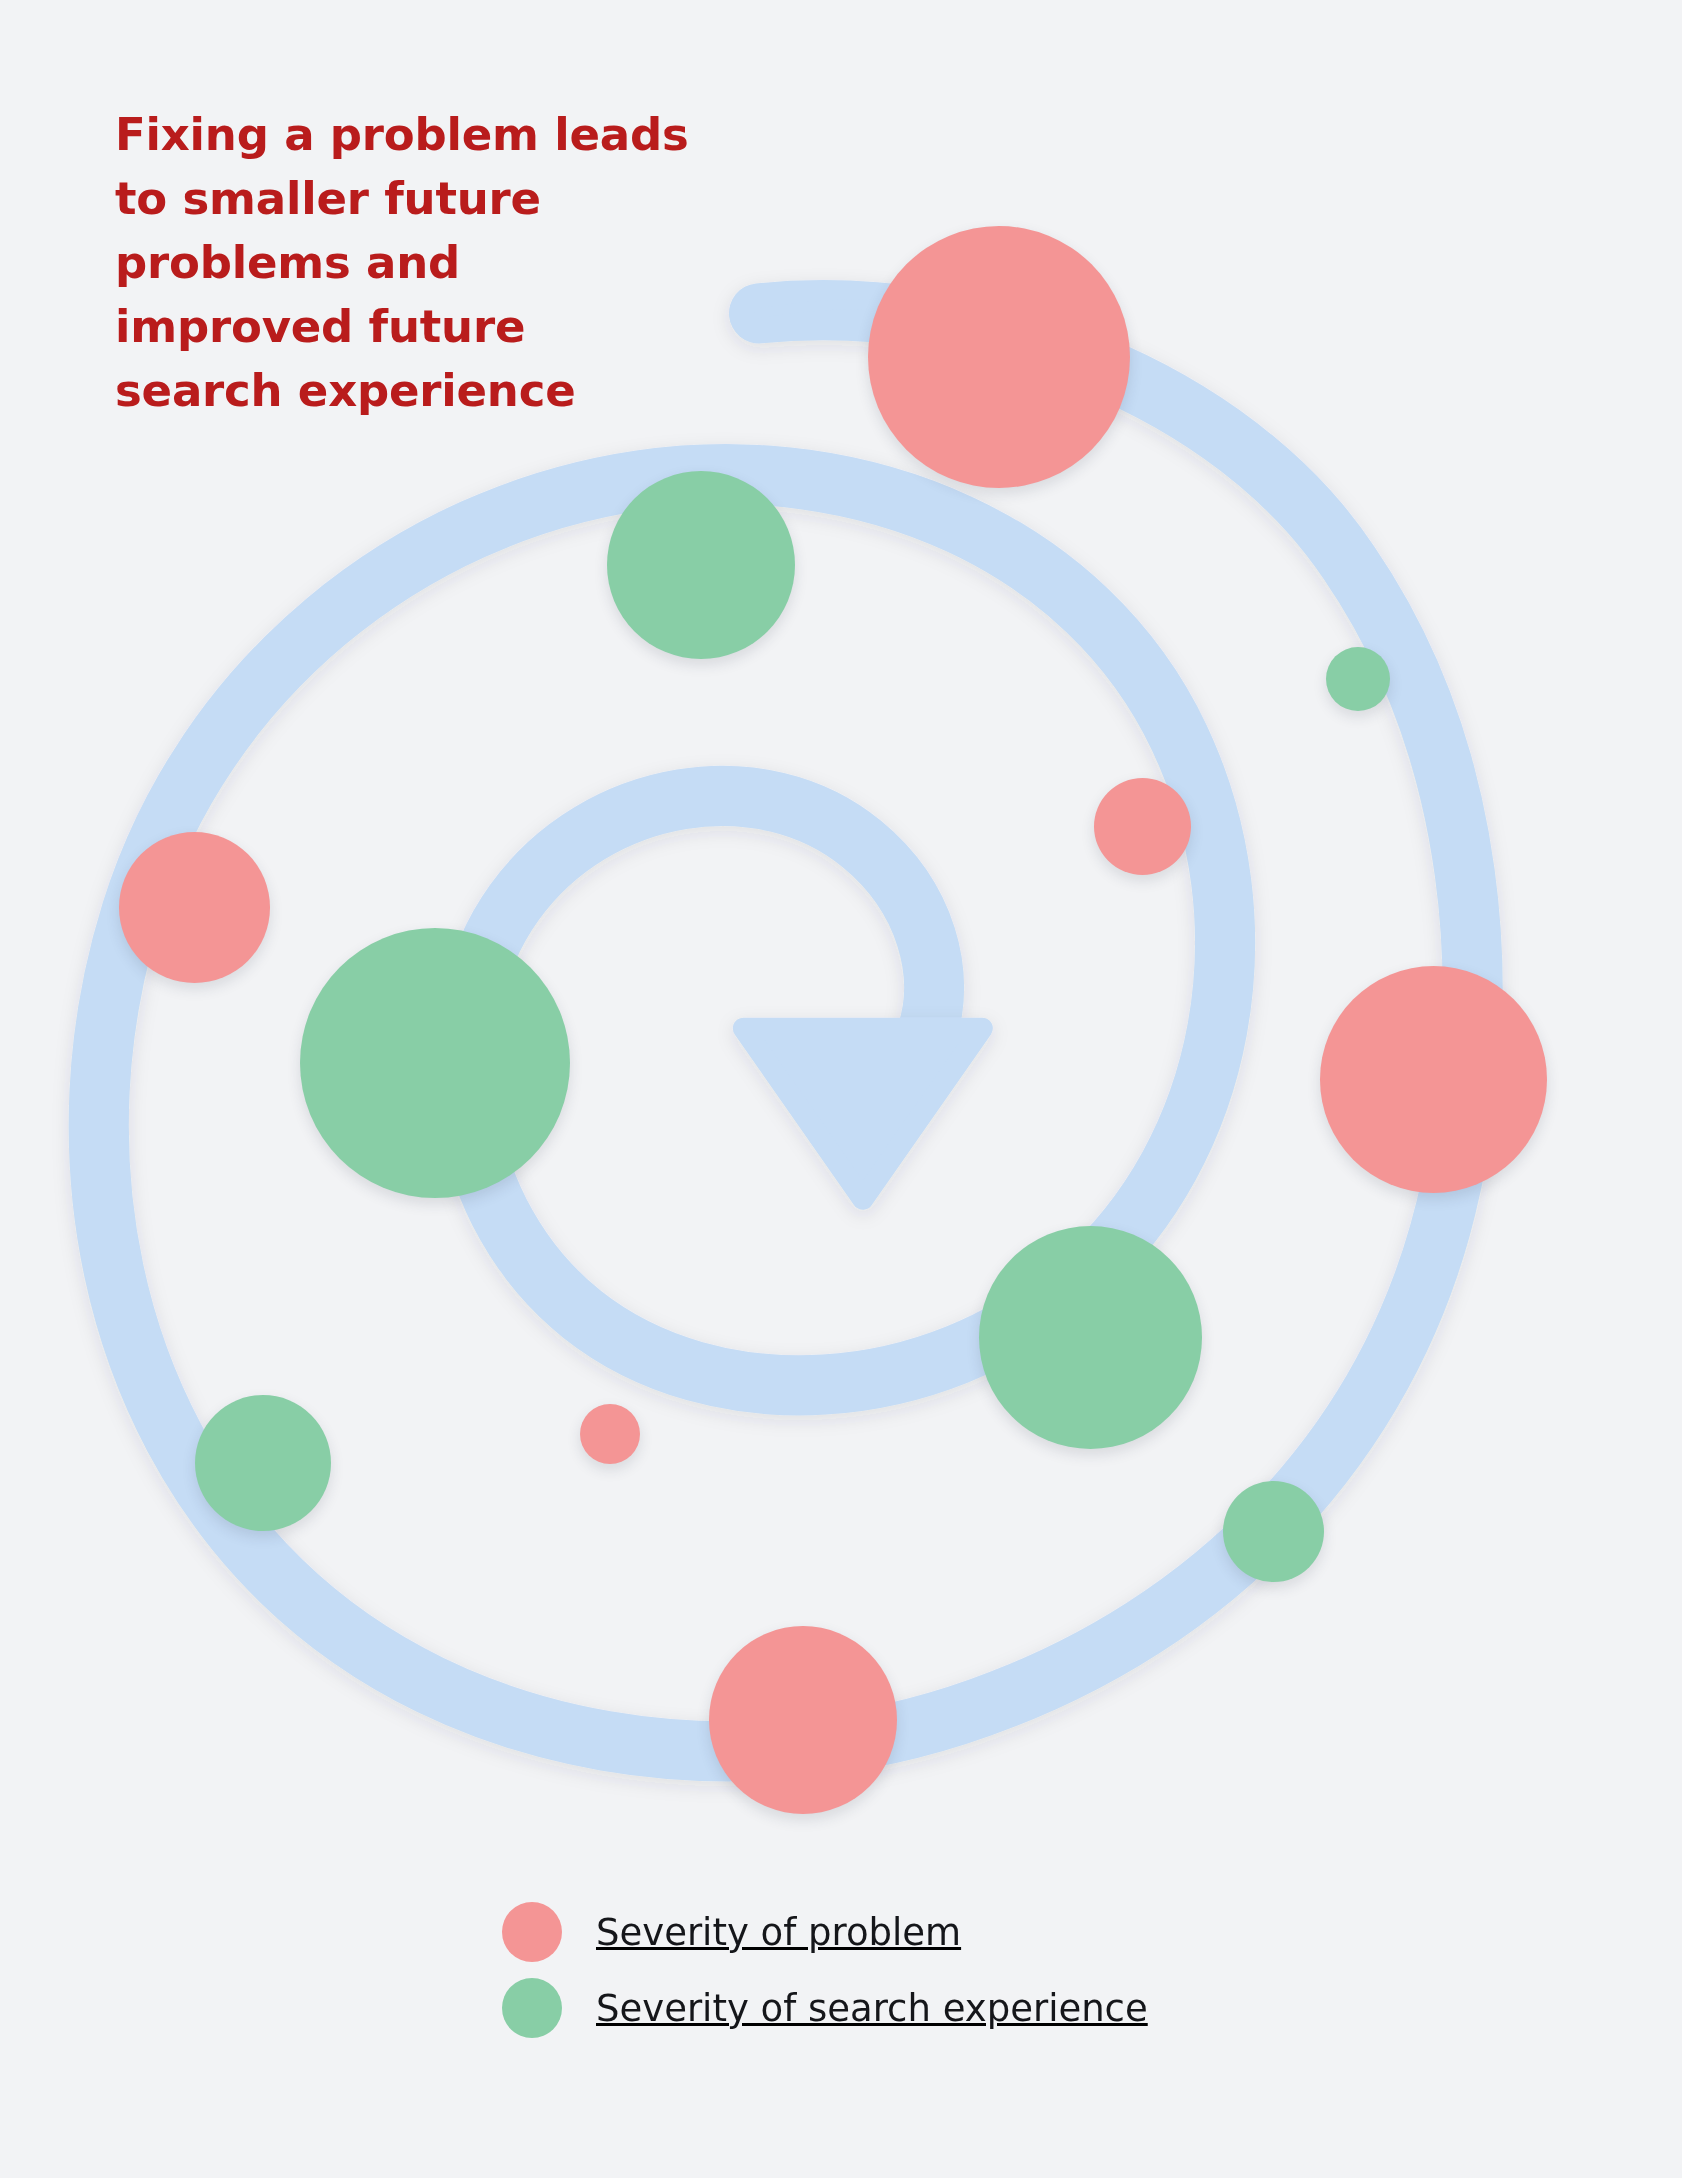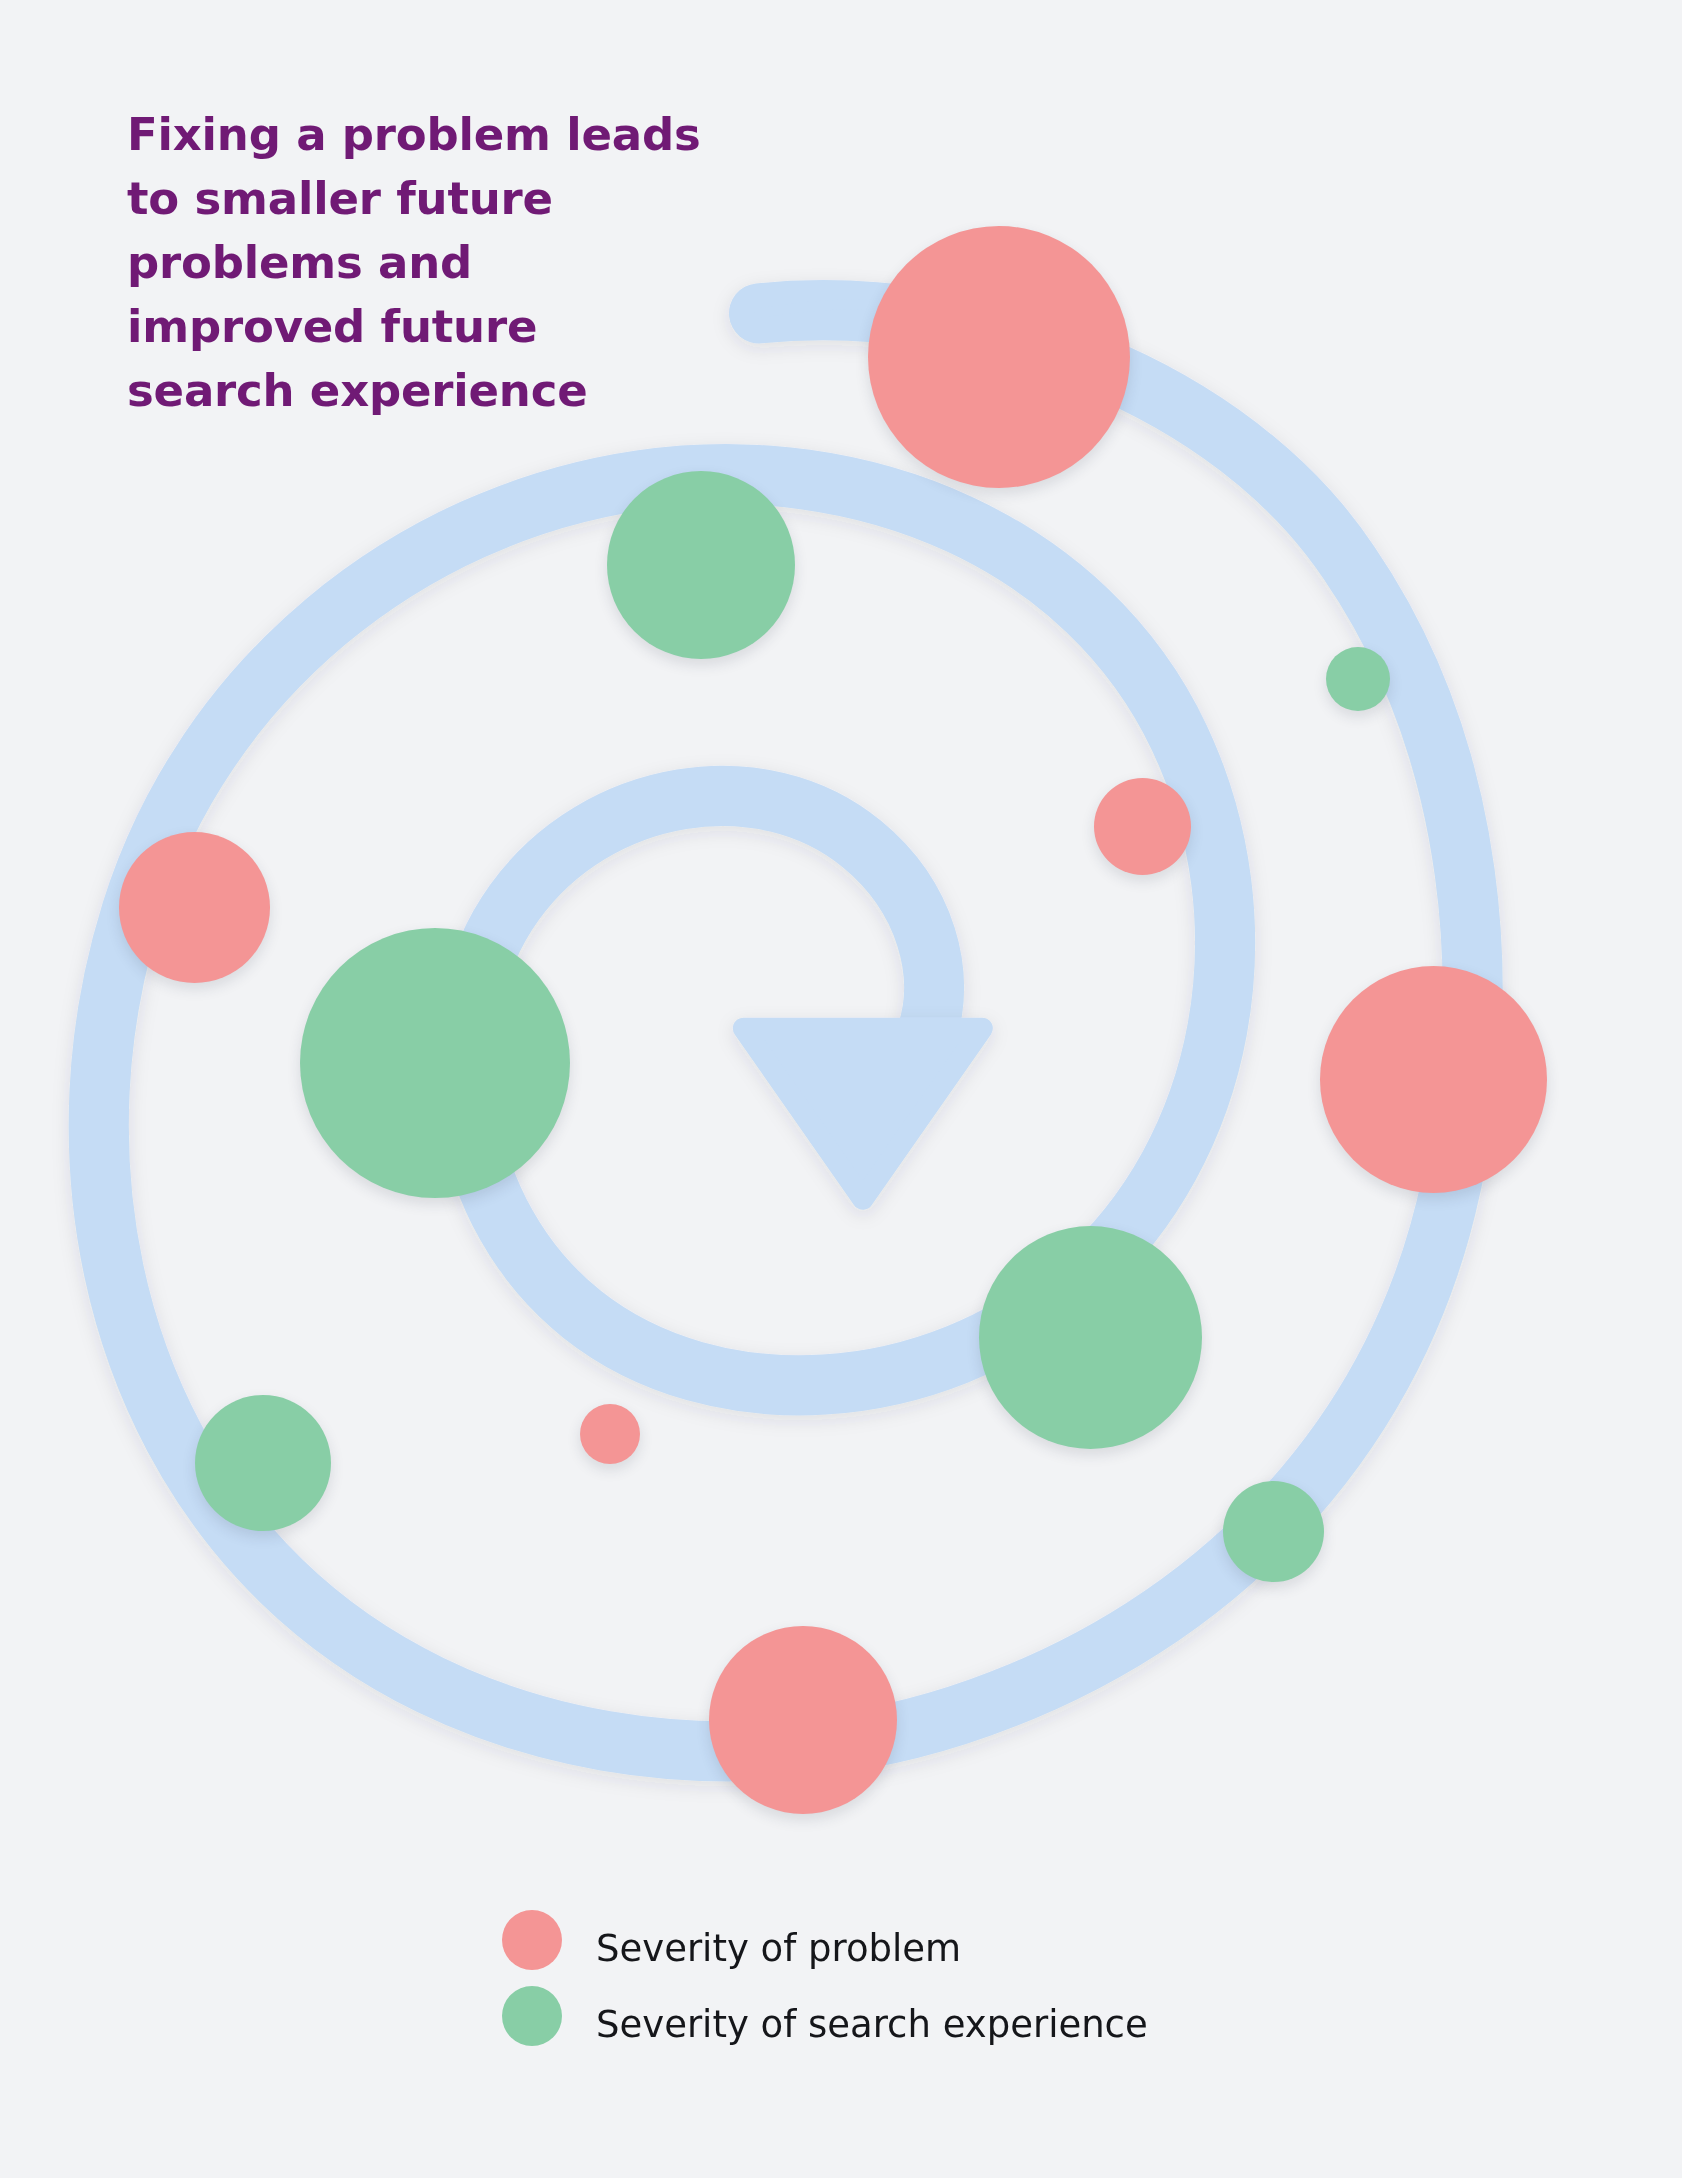--- a/index.html
+++ b/index.html
@@ -35,42 +35,43 @@
     border-radius:50%;
     box-shadow:0 5.8px 13.6px rgba(40,50,70,0.13);
   }
 
   
   .legend{
     position:absolute;
     left:502px; top:1894px;
   }
   .legend-row{
-    display:flex;align-items:flex-end;
+    display:flex;align-items:center;
     height:76px;
+    text-decoration:underline;
   }
   .legend-dot{
     width:60px;height:60px;border-radius:50%;
     flex:0 0 60px;
   }
   .legend-label{
     margin-left:34px;
     font-family:"DejaVu Sans","Liberation Sans",sans-serif;
     font-size:37px;
     font-weight:400;
     color:#15161A;
     white-space:nowrap;
   }
 </style>
 </head>
 <body style="background: rgb(242, 243, 245);">
 
 <div id="canvas">
 
-  <div class="title" style="color: #701a75; margin-left: 12px;">Fixing a problem leads
+  <div class="title" style="color: #b91c1c;">Fixing a problem leads
 to smaller future
 problems and
 improved future
 search experience</div>
 
   <div class="graphic">
     <svg class="spiral" viewBox="0 0 1734 2245">
       <defs>
         <filter id="softshadow" x="-30%" y="-30%" width="160%" height="160%">
           <feDropShadow dx="0" dy="5" stdDeviation="9" flood-color="#2a3550" flood-opacity="0.10"></feDropShadow>

